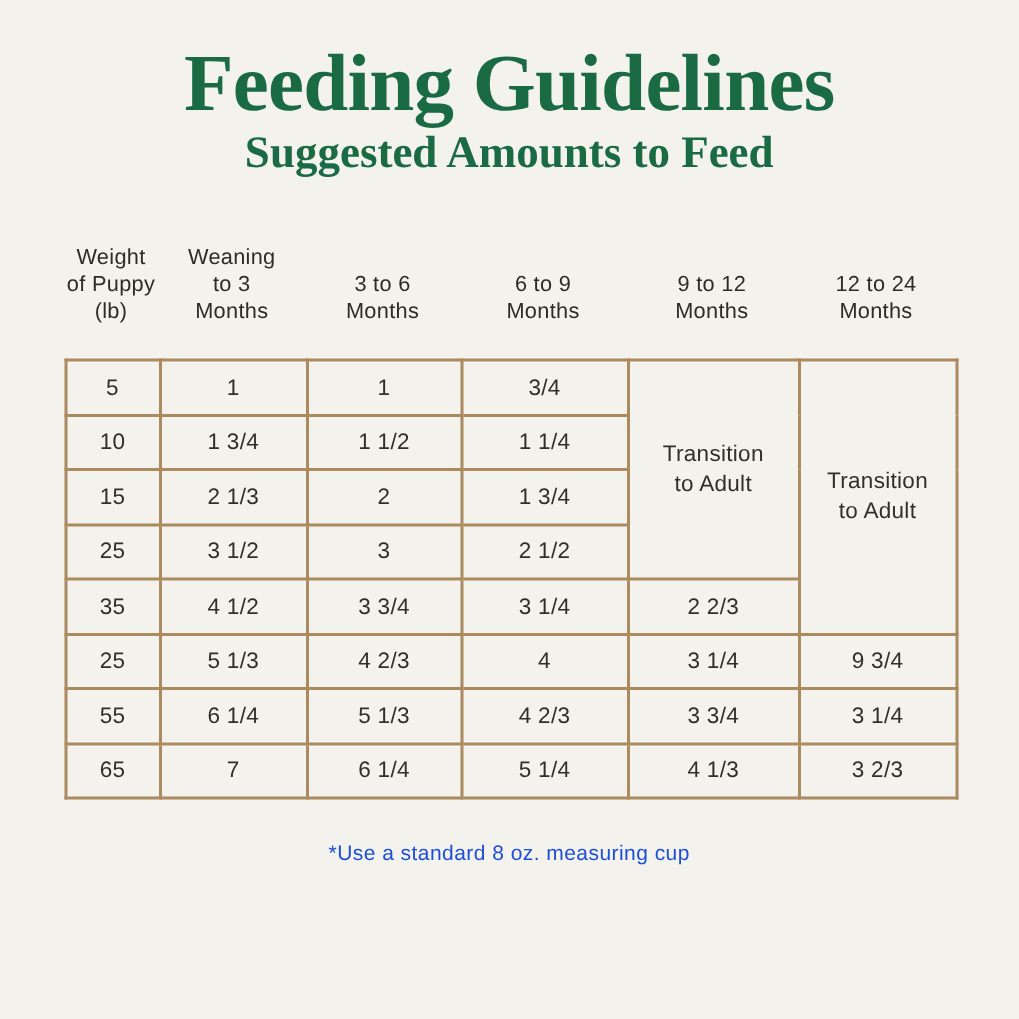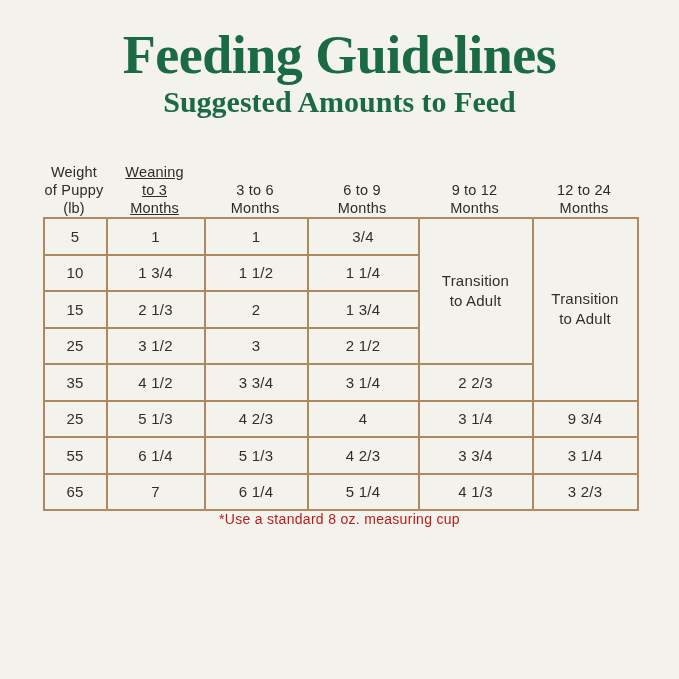--- a/index.html
+++ b/index.html
@@ -26,30 +26,30 @@
     font-family: "Liberation Serif", serif;
     font-weight: bold;
     color: #1a6b44;
     font-size: 30px;
     line-height: 35px;
     text-align: center;
   }
 
   .table-wrap { width: 594px; margin: 44px auto 0 auto; }
 
-  .hrow { display: flex; align-items: flex-end; margin-bottom: 0; }
+  .hrow { display: flex; align-items: flex-end; margin-bottom: 22px; }
   .hcell {
     display: flex; justify-content: center;
     font-size: 14.5px; line-height: 18px;
     letter-spacing: 0.2px;
     color: #2f2b26;
   }
   .hcell span { white-space: pre-line; text-align: center; flex-shrink: 0; }
   .w0 { width: 63px; }
-  .w1 { width: 98px; text-decoration: underline; }
+  .w1 { width: 98px; }
   .w2 { width: 103px; }
   .w3 { width: 111px; }
   .w4 { width: 114px; }
   .w5 { width: 105px; }
 
   table.feeding {
     border-collapse: collapse;
     table-layout: fixed;
     width: 594px;
     border: 2px solid #ac8a5f;
@@ -67,21 +67,22 @@
   td.transition {
     white-space: pre-line;
     line-height: 20px;
     font-size: 15.5px;
   }
 
   .footnote {
     text-align: center;
     font-size: 14px;
     letter-spacing: 0.3px;
-    color: #b91c1c;
+    color: #1d4ed8;
+    margin-top: 27px;
   }
 </style>
 </head>
 <body>
 
 <div class="page">
 
   <div class="title">Feeding Guidelines</div>
 
   <div class="subtitle">

